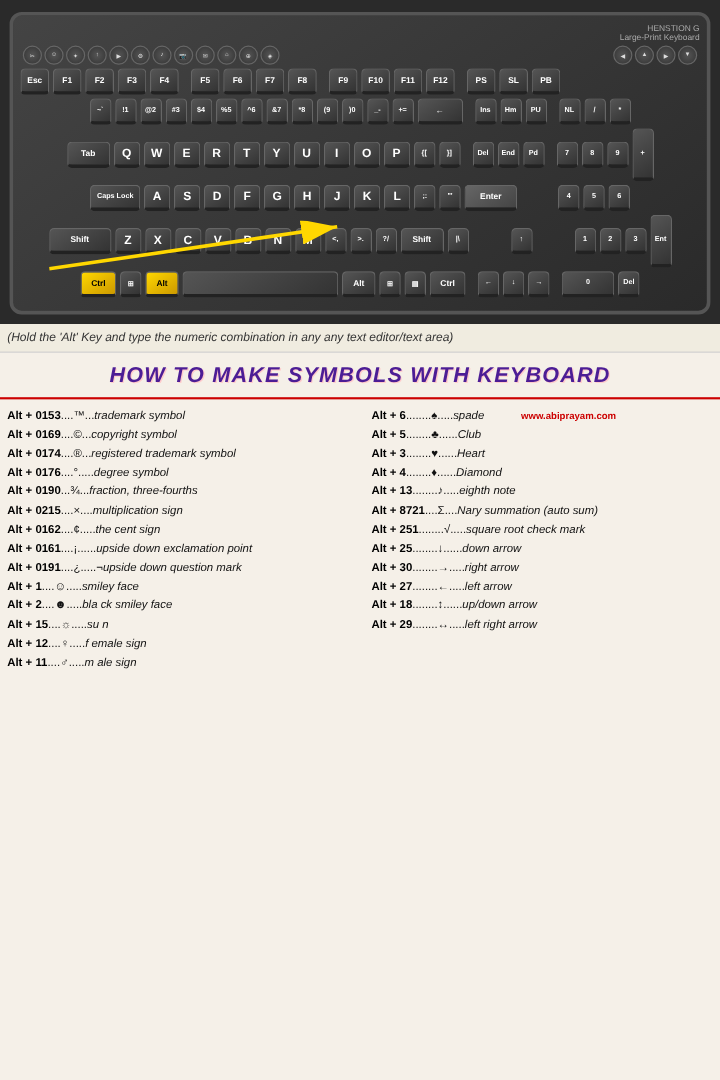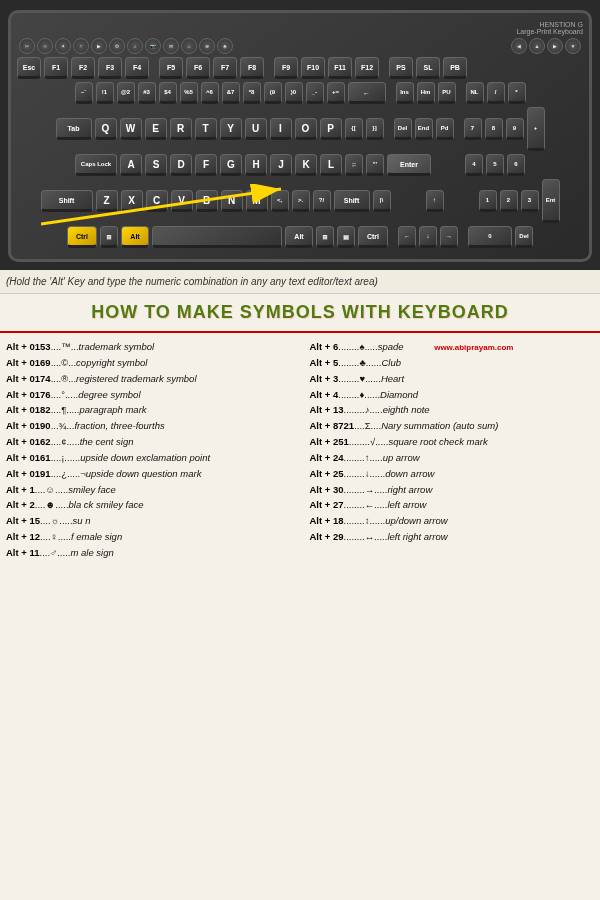--- a/index.html
+++ b/index.html
@@ -78,25 +78,26 @@
     .title-section {
       background: #f5f0e8;
       text-align: center;
       padding: 8px 4px;
       border-bottom: 2px solid #cc0000;
     }
 
     .main-title {
       font-size: 18px;
       font-weight: 900;
-      color: #4d7c0f;
+      color: #4c1d95;
       text-transform: uppercase;
       font-family: 'Arial Black', Arial, sans-serif;
       letter-spacing: 1px;
       text-shadow: 1px 1px 0 #ffcccc;
+      font-style: italic;
     }
 
     
     .symbols-section {
       background: #f5f0e8;
       padding: 8px 6px;
       display: flex;
       gap: 19px;
     }
 
@@ -351,41 +352,40 @@
   <h1 class="main-title">HOW TO MAKE SYMBOLS WITH KEYBOARD</h1>
 </div>
 
 <div class="symbols-section">
 
   <div class="symbols-column" id="left-col">
       <div class="symbol-item"><span class="key-combo">Alt + 0153</span>....™...<em>trademark symbol</em></div>
       <div class="symbol-item"><span class="key-combo">Alt + 0169</span>....©...<em>copyright symbol</em></div>
       <div class="symbol-item"><span class="key-combo">Alt + 0174</span>....®...<em>registered trademark symbol</em></div>
       <div class="symbol-item"><span class="key-combo">Alt + 0176</span>....°.....<em>degree symbol</em></div>
-      <div class="symbol-item"><span class="key-combo">Alt + 0182</span>....¶.....<em>paragraph mark</em></div>
       <div class="symbol-item"><span class="key-combo">Alt + 0190</span>...¾...<em>fraction, three-fourths</em></div>
+      <div class="symbol-item"><span class="key-combo">Alt + 0215</span>....×....<em>multiplication sign</em></div>
       <div class="symbol-item"><span class="key-combo">Alt + 0162</span>....¢.....<em>the cent sign</em></div>
       <div class="symbol-item"><span class="key-combo">Alt + 0161</span>....¡......<em>upside down exclamation point</em></div>
       <div class="symbol-item"><span class="key-combo">Alt + 0191</span>....¿.....<em>¬upside down question mark</em></div>
       <div class="symbol-item"><span class="key-combo">Alt + 1</span>....☺.....<em>smiley face</em></div>
       <div class="symbol-item"><span class="key-combo">Alt + 2</span>....☻.....<em>bla ck smiley face</em></div>
       <div class="symbol-item"><span class="key-combo">Alt + 15</span>....☼.....<em>su n</em></div>
       <div class="symbol-item"><span class="key-combo">Alt + 12</span>....♀.....<em>f emale sign</em></div>
       <div class="symbol-item"><span class="key-combo">Alt + 11</span>....♂.....<em>m ale sign</em></div>
     </div>
 
   <div class="symbols-column" id="right-col">
       <div class="symbol-item"><span class="key-combo">Alt + 6</span>........♠.....<em>spade</em> <span class="website-label">www.abiprayam.com</span></div>
       <div class="symbol-item"><span class="key-combo">Alt + 5</span>........♣......<em>Club</em></div>
       <div class="symbol-item"><span class="key-combo">Alt + 3</span>........♥......<em>Heart</em></div>
       <div class="symbol-item"><span class="key-combo">Alt + 4</span>........♦......<em>Diamond</em></div>
       <div class="symbol-item"><span class="key-combo">Alt + 13</span>........♪.....<em>eighth note</em></div>
       <div class="symbol-item"><span class="key-combo">Alt + 8721</span>....Σ....<em>Nary summation (auto sum)</em></div>
       <div class="symbol-item"><span class="key-combo">Alt + 251</span>........√.....<em>square root check mark</em></div>
-      <div class="symbol-item"><span class="key-combo">Alt + 24</span>........↑.....<em>up arrow</em></div>
       <div class="symbol-item"><span class="key-combo">Alt + 25</span>........↓......<em>down arrow</em></div>
       <div class="symbol-item"><span class="key-combo">Alt + 30</span>........→.....<em>right arrow</em></div>
       <div class="symbol-item"><span class="key-combo">Alt + 27</span>........←.....<em>left arrow</em></div>
       <div class="symbol-item"><span class="key-combo">Alt + 18</span>........↕......<em>up/down arrow</em></div>
       <div class="symbol-item"><span class="key-combo">Alt + 29</span>........↔.....<em>left right arrow</em></div>
     </div>
 
 </div>
 
 </body></html>

